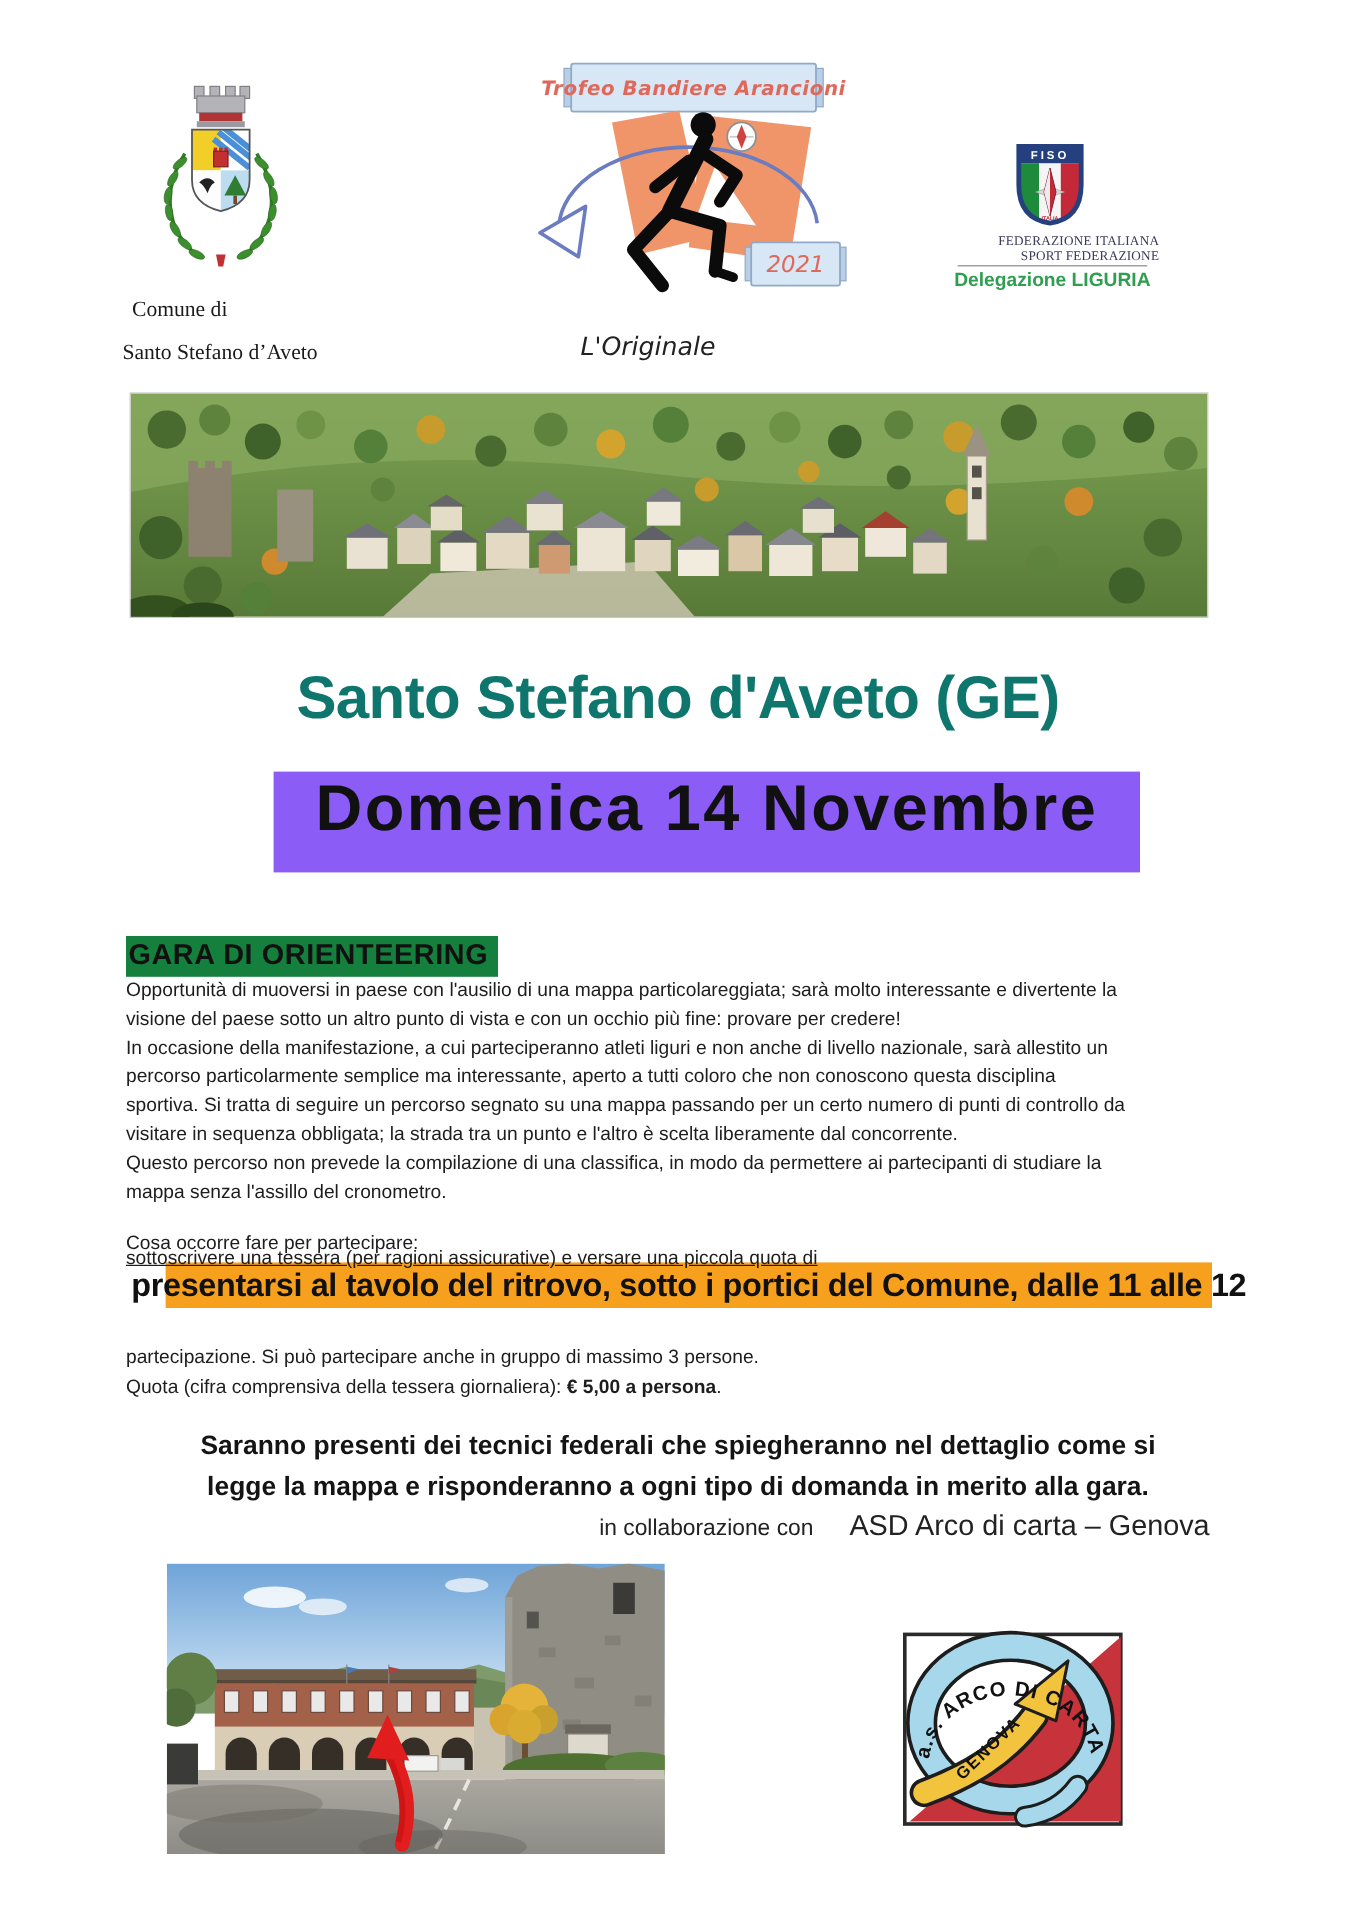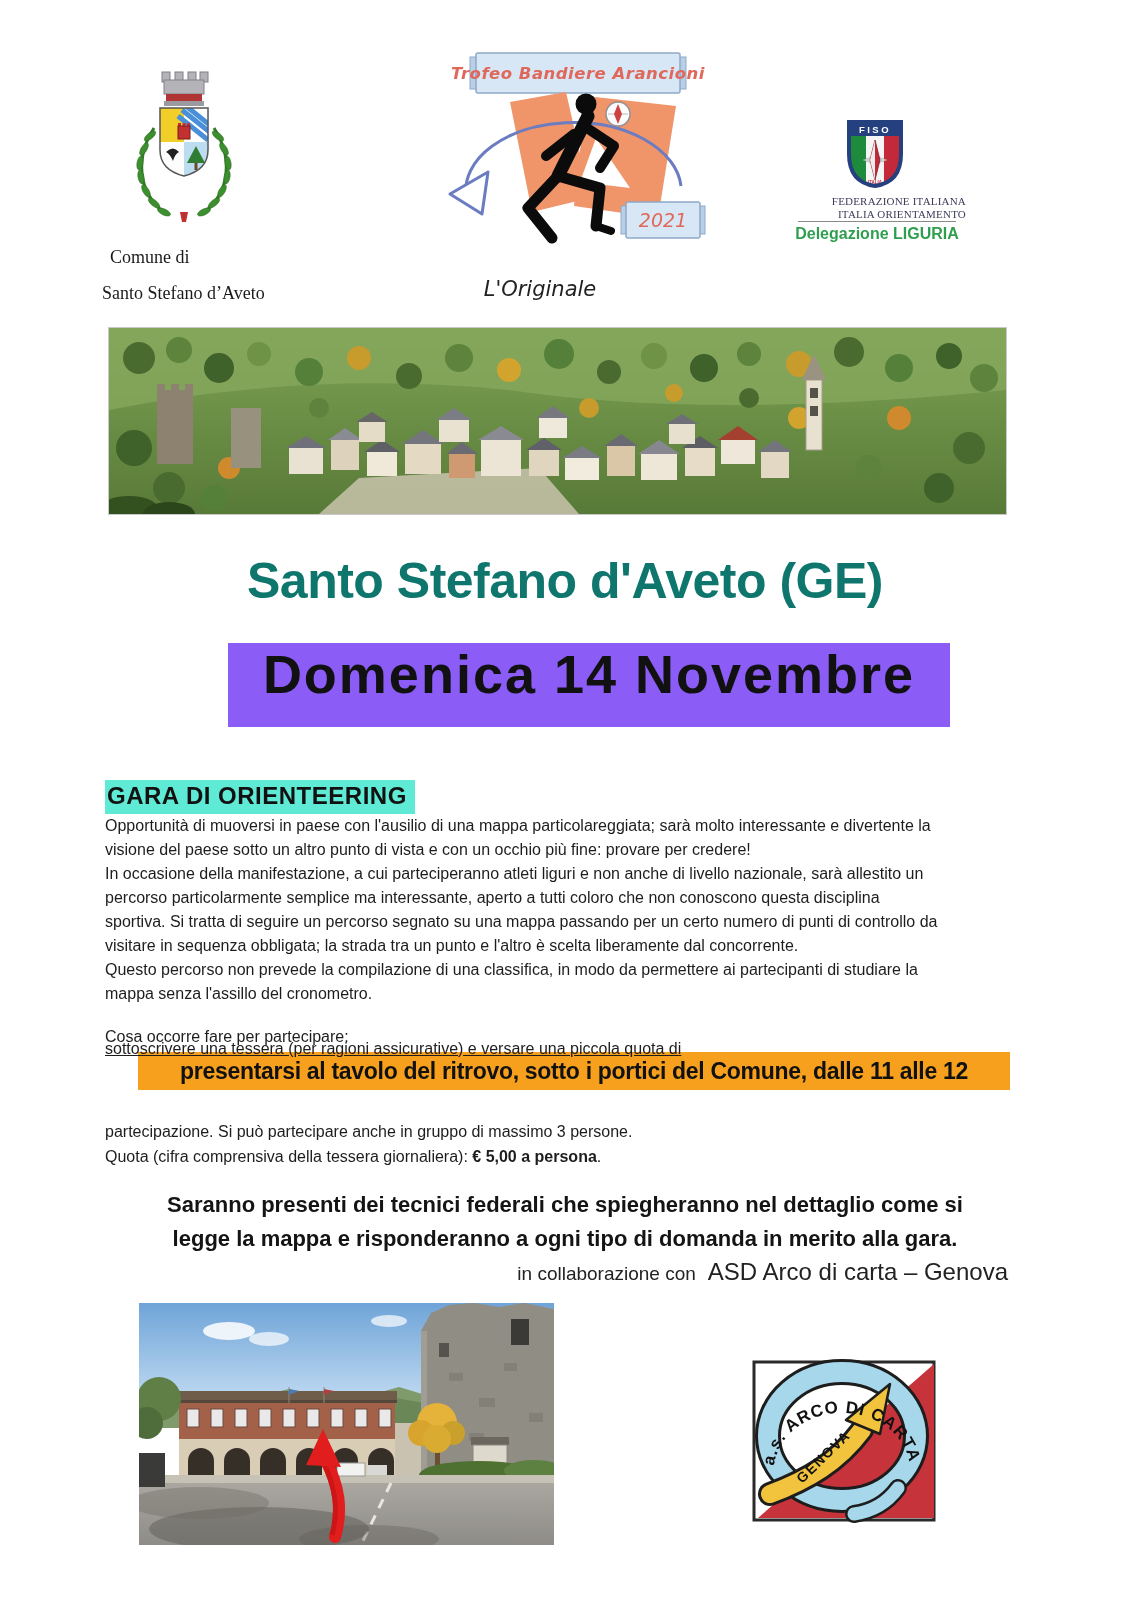--- a/index.html
+++ b/index.html
@@ -24,35 +24,35 @@
 
   
   .panorama{left:108px;top:327px;border:1px solid #c9c9c9;}
   .title{left:0;top:552px;width:1130px;text-align:center;font-size:50px;font-weight:bold;
       letter-spacing:-0.5px;color:#0f766e;}
   .date-bar{left:228px;top:643px;width:722px;height:84px;background:#8b5cf6;
       display:flex;align-items:flex-start;justify-content:center;}
   .date-bar span{font-size:54px;font-weight:bold;letter-spacing:2px;color:#111;}
 
   
-  .gara{left:105px;top:780px;background:#5eead4;padding:2px 8px 4px 2px;
+  .gara{left:105px;top:780px;background:#15803d;padding:2px 8px 4px 2px;
       font-size:24px;font-weight:bold;letter-spacing:.5px;color:#111;}
   .intro{left:105px;top:814px;width:910px;}
   .intro div{font-size:16px;line-height:24px;white-space:nowrap;}
   .cosa{left:105px;top:1028px;font-size:16px;}
   .pres-bar{left:138px;top:1052px;width:872px;height:38px;background:#f7a01e;
       display:flex;align-items:center;justify-content:center;}
-  .pres-bar span{font-size:23px;font-weight:bold;letter-spacing:-0.3px;color:#111;white-space:nowrap;}
+  .pres-bar span{font-size:27px;font-weight:bold;letter-spacing:-0.3px;color:#111;white-space:nowrap;}
   .sotto{left:105px;top:1036px;font-size:16px;line-height:25px;white-space:nowrap;text-decoration:underline;}
   .parte{left:105px;top:1119px;font-size:16px;line-height:25px;white-space:nowrap;}
   .quota{left:105px;top:1144px;font-size:16px;line-height:25px;white-space:nowrap;}
   .quota b{font-weight:bold;}
   .federal{left:0;top:1188px;width:1130px;text-align:center;font-size:22px;font-weight:bold;
       line-height:34px;color:#141414;}
-  .collab{right:122px;top:1258px;display:inline-flex;align-items:baseline;gap:12px;}
+  .collab{right:122px;top:1258px;display:inline-flex;align-items:baseline;gap:30px;}
   .collab .small{font-size:19px;color:#222;}
   .collab .partner{font-size:24px;color:#222;}
 
   
   .street-svg{left:139px;top:1303px;}
   .arco-svg{left:750px;top:1356px;}
 </style>
 </head>
 <body>
 
@@ -155,21 +155,21 @@
     </g>
     <polygon points="18,42 30,38 42,42 30,46" fill="#d8d8d8" stroke="#999" stroke-width="0.5"></polygon>
     <polygon points="30,22 35,42 30,62 25,42" fill="#c4293a" stroke="#7d1d28" stroke-width="0.8"></polygon>
     <polygon points="30,22 25,42 30,62" fill="#ececec"></polygon>
     <text x="30" y="14.5" text-anchor="middle" font-size="9.5" font-weight="bold" fill="#ffffff" letter-spacing="2.5">FISO</text>
     <text x="30" y="65.5" text-anchor="middle" font-size="4.5" font-weight="bold" fill="#c4293a">ITALIA</text>
     <path d="M4,4 H56 V36 C56,58 44,66 30,68 C16,66 4,58 4,36 Z" fill="none" stroke="#24407e" stroke-width="4"></path>
   </svg>
   <div class="abs fiso-fed">
     <div>FEDERAZIONE ITALIANA</div>
-    <div>ITALIA ORIENTAMENTO</div>
+    <div>SPORT FEDERAZIONE</div>
   </div>
   <div class="abs fiso-divider"></div>
   <div class="abs fiso-deleg">Delegazione LIGURIA</div>
 
   <svg class="abs panorama" width="897" height="186" viewBox="0 0 897 186">
     <defs>
       <linearGradient id="pg" x1="0" y1="0" x2="0" y2="1">
         <stop offset="0" stop-color="#7da253"></stop>
           <stop offset="1" stop-color="#587a38"></stop>
       </linearGradient>

